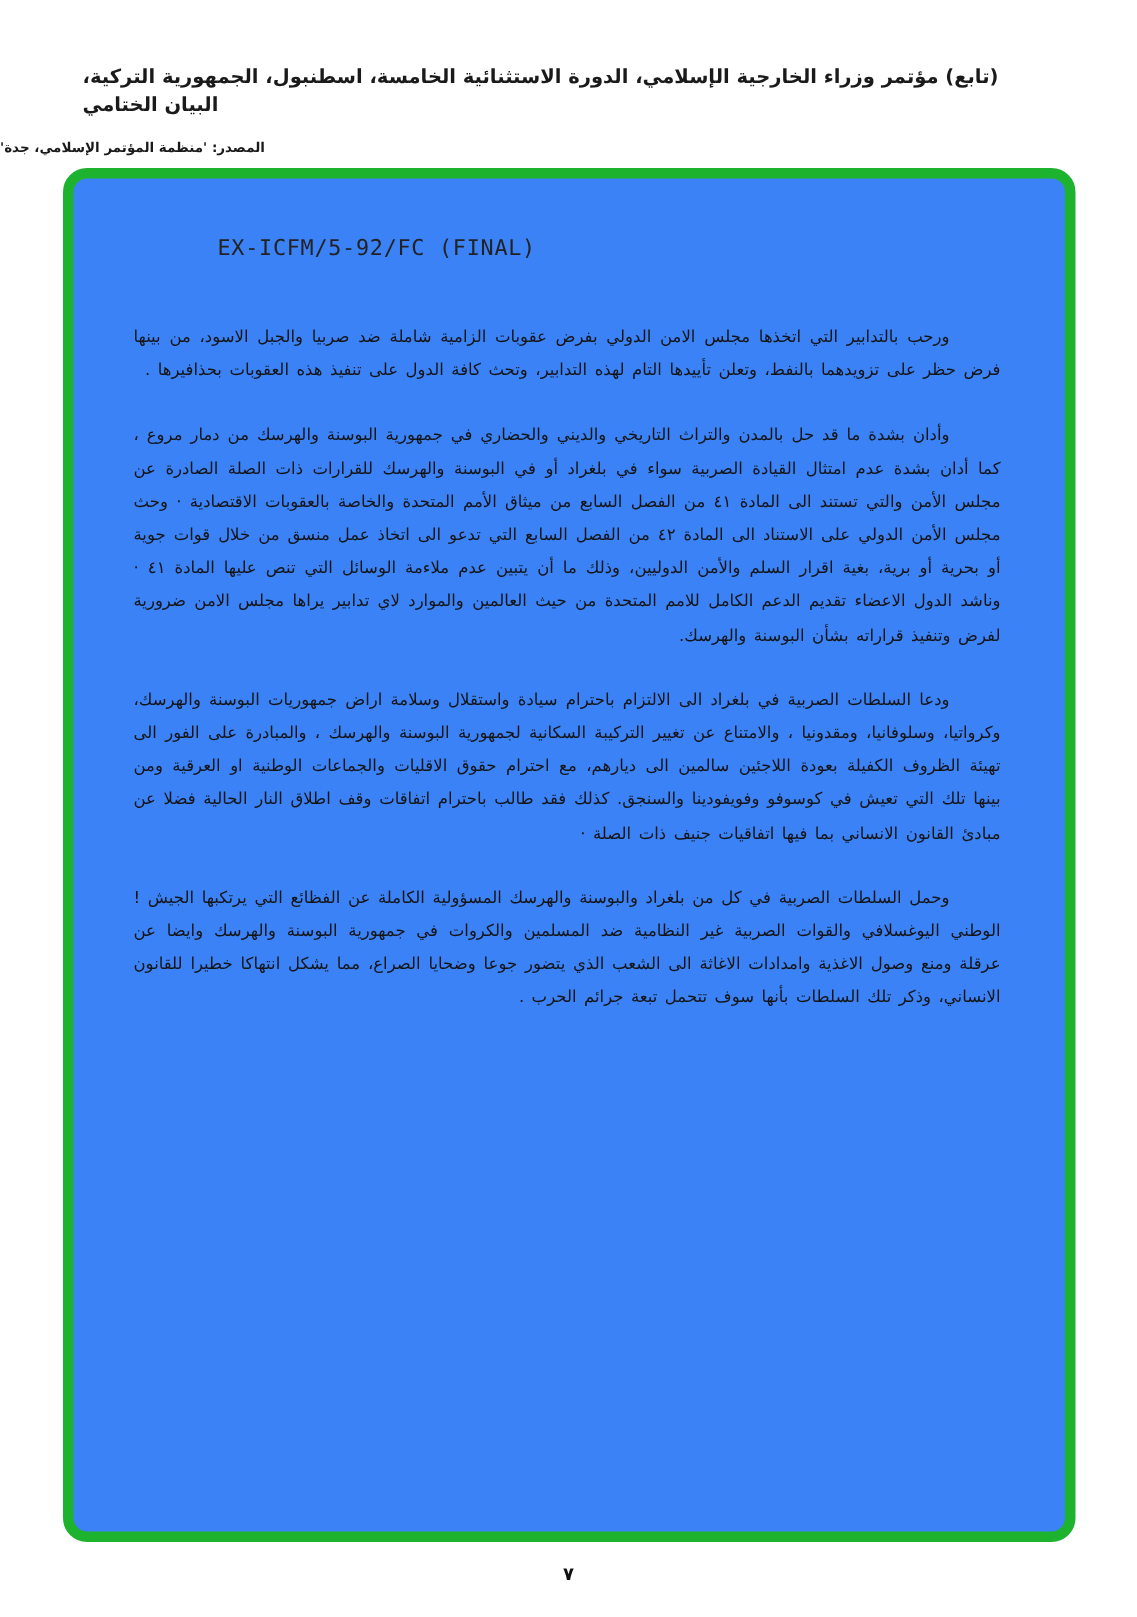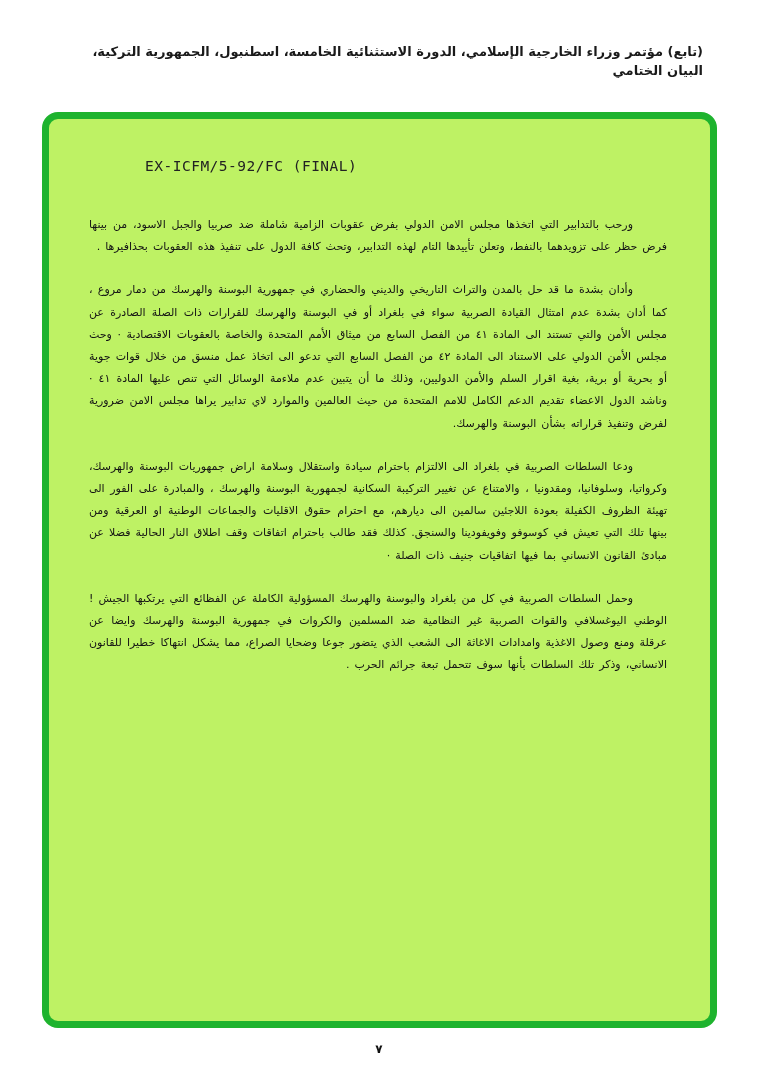--- a/index.html
+++ b/index.html
@@ -15,21 +15,21 @@
     color: #1a1a1a;
     overflow: hidden;
   }
 
   
   .page-header {
     position: absolute;
     top: 42px;
     left: 0;
     width: 758px;
-    text-align: right;
+    text-align: left;
     direction: rtl;
   }
   .page-header .title {
     font-size: 13px;
     font-weight: bold;
     letter-spacing: 0.1px;
     padding: 0 55px;
     line-height: 19px;
   }
   .page-header .source {
@@ -41,21 +41,21 @@
   
   .doc-frame {
     position: absolute;
     left: 42px;
     top: 112px;
     width: 675px;
     height: 916px;
     box-sizing: border-box;
     border: 7px solid #1eb32e;
     border-radius: 16px;
-    background: #bef264;
+    background: #3b82f6;
   }
 
   .doc-ref {
     font-family: "DejaVu Sans Mono", "Liberation Mono", monospace;
     font-size: 14.5px;
     color: #222222;
     margin: 39px 0 0 96px;
     letter-spacing: 0.5px;
     white-space: pre;
   }
@@ -90,20 +90,21 @@
     font-size: 12px;
     font-weight: bold;
     color: #111111;
   }
 </style>
 </head>
 <body>
 
 <div class="page-header">
   <div class="title">(تابع) مؤتمر وزراء الخارجية الإسلامي، الدورة الاستثنائية الخامسة، اسطنبول، الجمهورية التركية، البيان الختامي</div>
+  <div class="source">المصدر: 'منظمة المؤتمر الإسلامي، جدة'</div>
 </div>
 
 <div class="doc-frame">
   <div class="doc-ref">EX-ICFM/5-92/FC (FINAL)</div>
 
   <div class="doc-body">
     <p>ورحب بالتدابير التي اتخذها مجلس الامن الدولي بفرض عقوبات الزامية شاملة ضد صربيا والجبل الاسود، من بينها فرض حظر على تزويدهما بالنفط، وتعلن تأييدها التام لهذه التدابير، وتحث كافة الدول على تنفيذ هذه العقوبات بحذافيرها .</p>
     <p>وأدان بشدة ما قد حل بالمدن والتراث التاريخي والديني والحضاري في جمهورية البوسنة والهرسك من دمار مروع ، كما أدان بشدة عدم امتثال القيادة الصربية سواء في بلغراد أو في البوسنة والهرسك للقرارات ذات الصلة الصادرة عن مجلس الأمن والتي تستند الى المادة ٤١ من الفصل السابع من ميثاق الأمم المتحدة والخاصة بالعقوبات الاقتصادية · وحث مجلس الأمن الدولي على الاستناد الى المادة ٤٢ من الفصل السابع التي تدعو الى اتخاذ عمل منسق من خلال قوات جوية أو بحرية أو برية، بغية اقرار السلم والأمن الدوليين، وذلك ما أن يتبين عدم ملاءمة الوسائل التي تنص عليها المادة ٤١ · وناشد الدول الاعضاء تقديم الدعم الكامل للامم المتحدة من حيث العالمين والموارد لاي تدابير يراها مجلس الامن ضرورية لفرض وتنفيذ قراراته بشأن البوسنة والهرسك.</p>
     <p>ودعا السلطات الصربية في بلغراد الى الالتزام باحترام سيادة واستقلال وسلامة اراض جمهوريات البوسنة والهرسك، وكرواتيا، وسلوفانيا، ومقدونيا ، والامتناع عن تغيير التركيبة السكانية لجمهورية البوسنة والهرسك ، والمبادرة على الفور الى تهيئة الظروف الكفيلة بعودة اللاجئين سالمين الى ديارهم، مع احترام حقوق الاقليات والجماعات الوطنية او العرقية ومن بينها تلك التي تعيش في كوسوفو وفويفودينا والسنجق. كذلك فقد طالب باحترام اتفاقات وقف اطلاق النار الحالية فضلا عن مبادئ القانون الانساني بما فيها اتفاقيات جنيف ذات الصلة ·</p>
     <p>وحمل السلطات الصربية في كل من بلغراد والبوسنة والهرسك المسؤولية الكاملة عن الفظائع التي يرتكبها الجيش !الوطني اليوغسلافي والقوات الصربية غير النظامية ضد المسلمين والكروات في جمهورية البوسنة والهرسك وايضا عن عرقلة ومنع وصول الاغذية وامدادات الاغاثة الى الشعب الذي يتضور جوعا وضحايا الصراع، مما يشكل انتهاكا خطيرا للقانون الانساني، وذكر تلك السلطات بأنها سوف تتحمل تبعة جرائم الحرب .</p>

